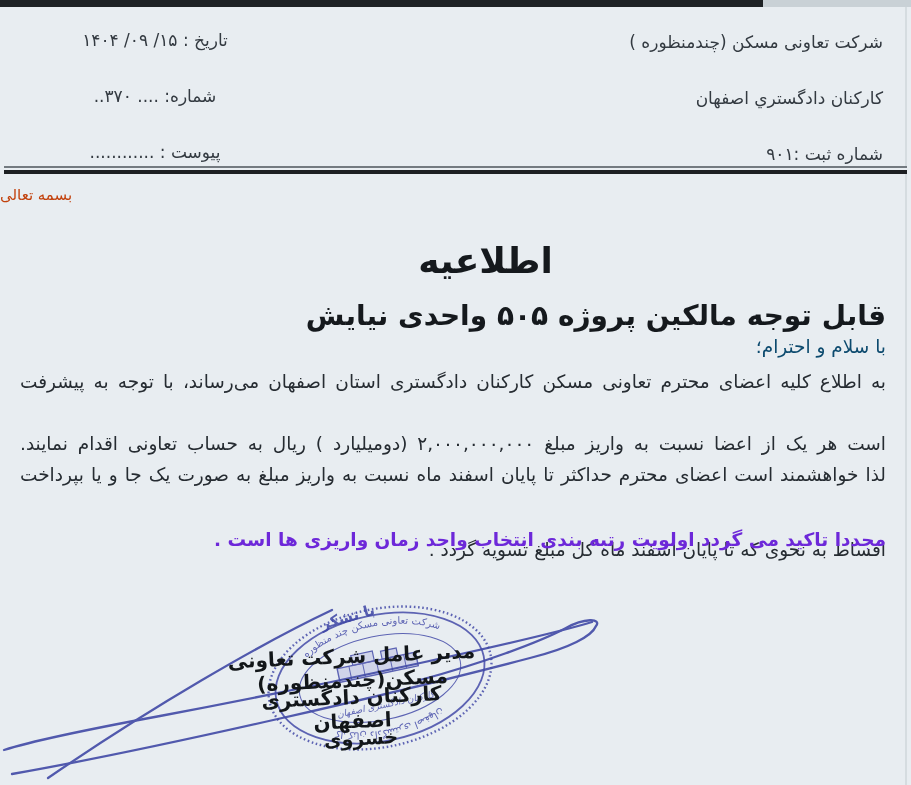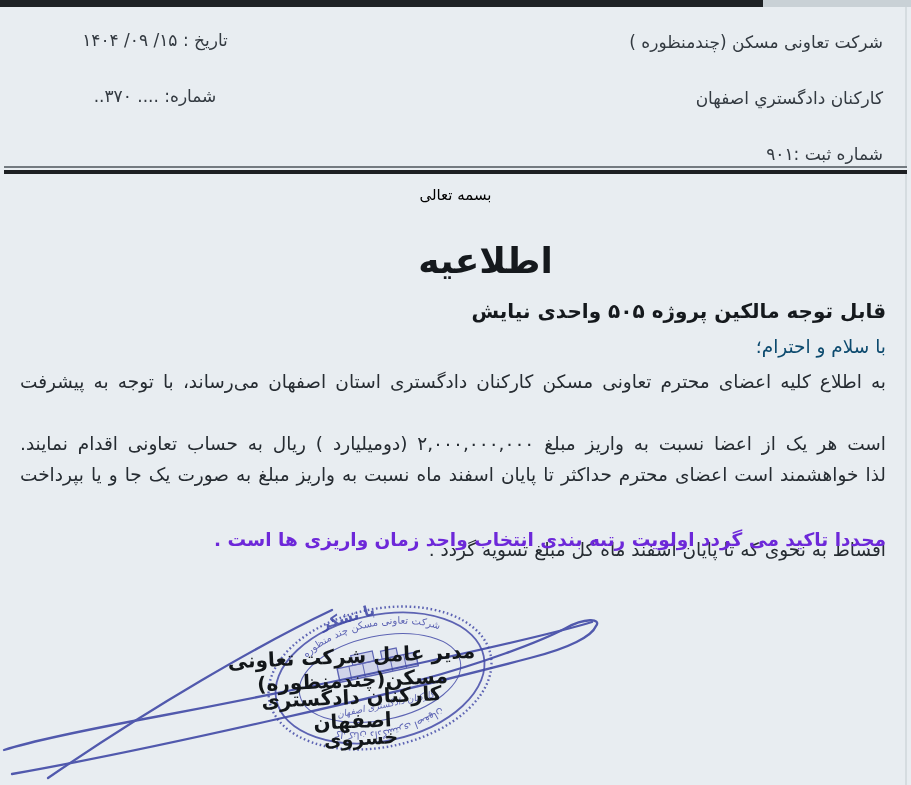--- a/index.html
+++ b/index.html
@@ -8,24 +8,24 @@
     background:#e8edf1;direction:rtl;
     font-family:"DejaVu Sans",sans-serif;color:#2c3238;
   }
   .topbar{position:absolute;top:0;left:0;width:911px;height:7px;
     background:linear-gradient(to right,#1f2326 0,#1f2326 763px,#c9d1d6 763px,#c9d1d6 100%);}
   .right-edge{position:absolute;top:7px;bottom:0;right:4px;width:2px;background:#c4cdd2;opacity:.55;}
   .hdr-right{position:absolute;top:14px;right:28px;text-align:right;font-size:17px;line-height:56px;color:#333a41;}
   .hdr-left{position:absolute;top:12px;left:55px;width:200px;text-align:center;font-size:17px;line-height:56px;color:#333a41;}
   .rule{position:absolute;top:166px;left:4px;right:4px;height:9px;
     background:linear-gradient(#737a80 0 2px,#e8edf1 2px 3.5px,#1d2023 3.5px 8px,transparent 8px);}
-  .basmala{position:absolute;top:186px;left:0;right:0;text-align:center;font-size:15px;color:#000000;}
+  .basmala{position:absolute;top:186px;left:0;right:0;text-align:left;font-size:15px;color:#c2410c;}
   .title{position:absolute;top:240px;left:60px;right:0;text-align:center;
     font-size:36px;font-weight:bold;color:#15191d;letter-spacing:1px;}
-  .subject{position:absolute;top:299px;right:25px;font-size:20px;font-weight:bold;color:#15191d;}
+  .subject{position:absolute;top:299px;right:25px;font-size:28px;font-weight:bold;color:#15191d;}
   .salute{position:absolute;top:336px;right:25px;font-size:18.5px;color:#0c4a6e;}
   .bodyline{position:absolute;right:25px;left:20px;font-size:18.5px;color:#262c32;
     text-align:justify;text-align-last:justify;white-space:nowrap;}
   .bodyline.short{text-align:right;text-align-last:right;margin-top:44px;}
   .bodyline.em{font-weight:bold;color:#6d28d9;text-align:center;text-align-last:right;}
   .stamp-svg{position:absolute;left:0;top:580px;width:911px;height:205px;}
   .thanks{position:absolute;left:320px;top:608px;color:#3d45a5;font-size:15px;
     transform:rotate(-16deg);letter-spacing:1px;font-weight:bold;opacity:.85;}
   .sig-role{position:absolute;left:152px;top:644px;width:400px;text-align:center;
     font-size:20px;font-weight:bold;color:#121619;transform:rotate(-2.5deg);}
@@ -44,20 +44,21 @@
 
   <div class="hdr-right">
     <div>شرکت تعاونی مسکن (چندمنظوره )</div>
     <div>کارکنان دادگستري اصفهان</div>
     <div>شماره ثبت :۹۰۱</div>
   </div>
 
   <div class="hdr-left">
     <div>تاریخ : ۱۵/ ۰۹/ ۱۴۰۴</div>
     <div>شماره: .... ۳۷۰..</div>
+    <div>پیوست : ............</div>
   </div>
 
   <div class="rule"></div>
 
   <div class="basmala">بسمه تعالی</div>
 
   <div class="title">اطلاعیه</div>
 
   <div class="subject">قابل توجه مالکین پروژه ۵۰۵ واحدی نیایش</div>
 

